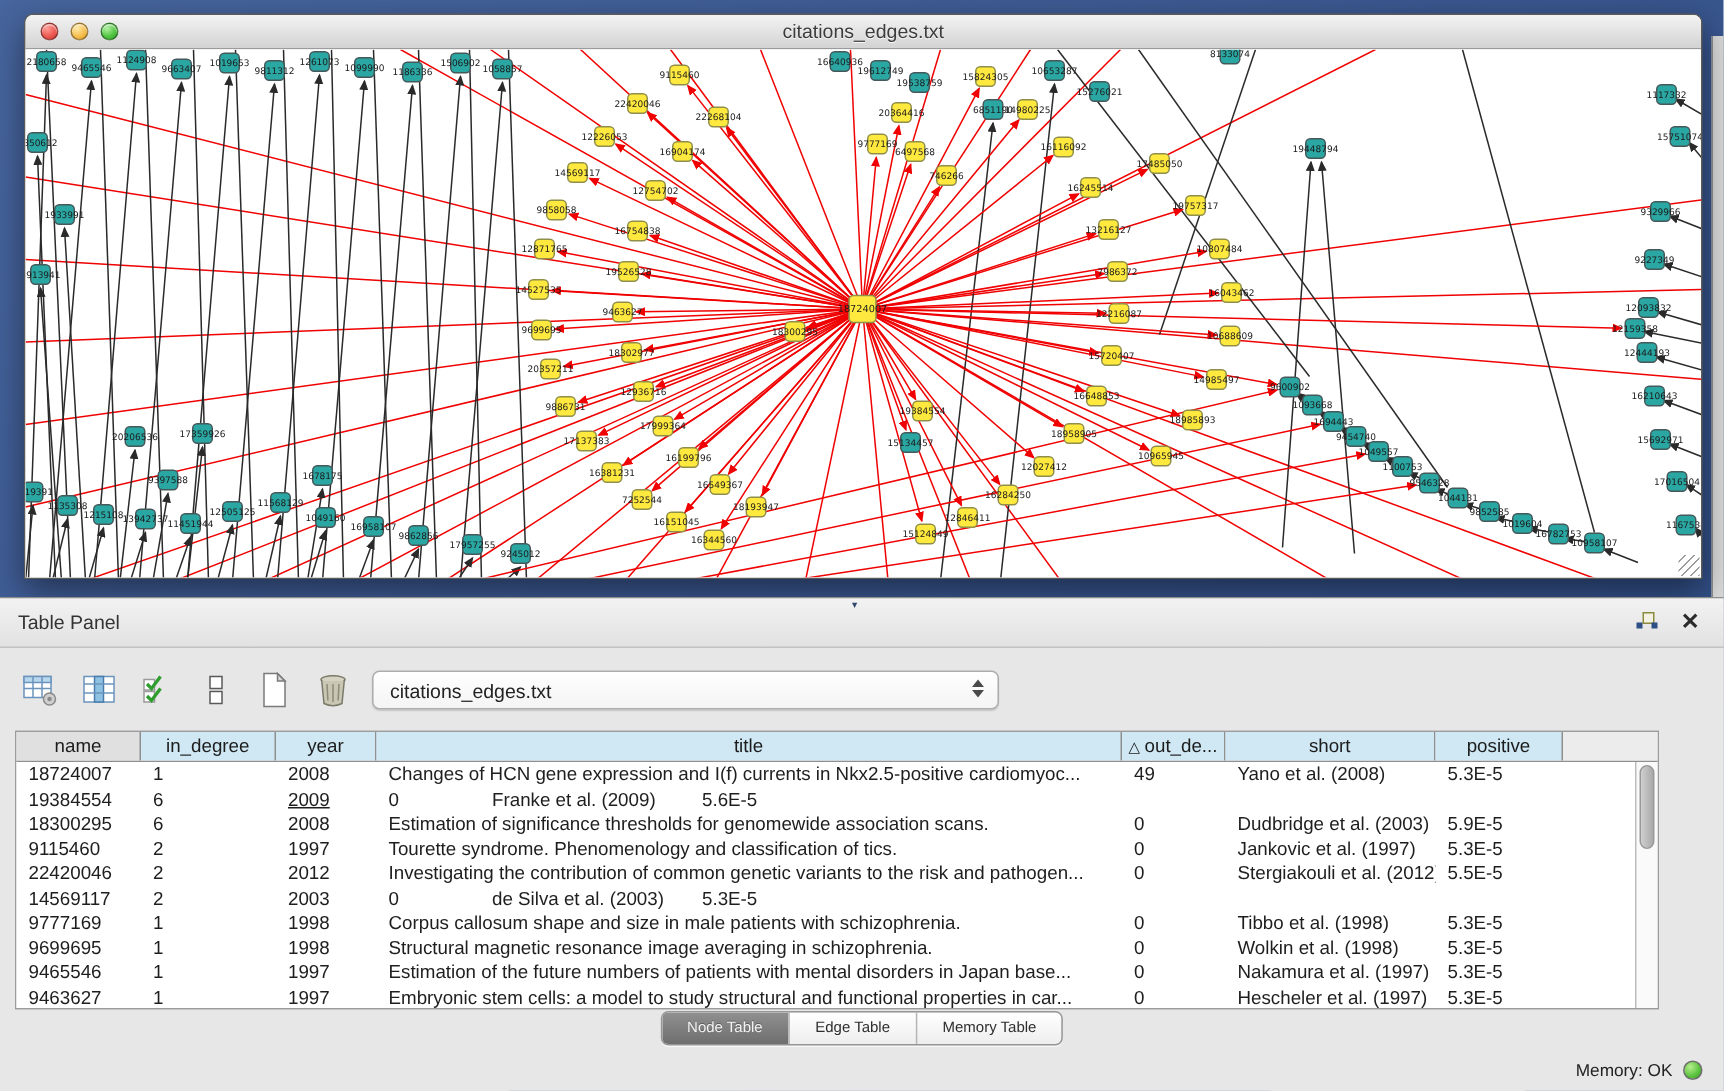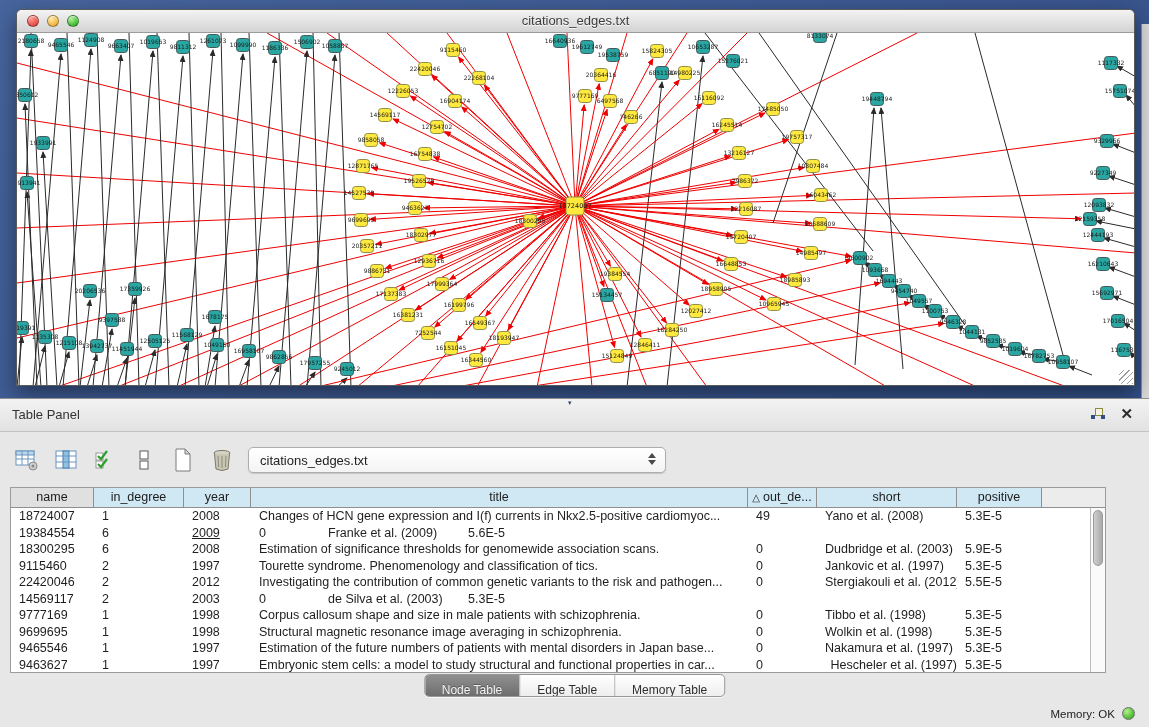--- a/index.html
+++ b/index.html
@@ -74,21 +74,21 @@
     overflow:hidden; white-space:nowrap; }
   .vscroll { position:absolute; right:0; top:20px; bottom:0; width:15px;
     background:#fafafa; border-left:1px solid #bcbcbc; }
   .vthumb { position:absolute; left:2px; top:2px; width:10px; height:56px; border-radius:5px;
     background:linear-gradient(90deg,#cfcfcf,#a9a9a9); border:1px solid #9a9a9a; cursor:pointer; }
 
   
   .tabs { position:absolute; left:50%; transform:translateX(-50%); top:242px; height:23px;
     display:flex; border:1px solid #979797; border-radius:5px; overflow:hidden;
     background:linear-gradient(#ffffff,#eeeeee); box-shadow:0 1px 0 rgba(255,255,255,.7); }
-  .tab { font-size:12px; color:#2e2e2e; line-height:21px; padding:5px 17px;
+  .tab { font-size:10px; color:#2e2e2e; line-height:21px; padding:0 17px;
     border-right:1px solid #b5b5b5; cursor:pointer; white-space:nowrap; }
   .tab:last-child { border-right:none; }
   .tab.sel { background:linear-gradient(#909090,#6e6e6e); color:#f4f4f4;
     text-shadow:0 -1px 0 rgba(0,0,0,.3); }
 
   
   .status { position:absolute; right:14px; bottom:7px; display:flex; align-items:center; gap:7px; }
   .mem-label { font-size:11.5px; color:#222; }
   .mem-dot { width:13px; height:13px; border-radius:50%; border:1px solid #6e6e6e;
     background:radial-gradient(circle at 35% 30%, #b8ee8e, #58c23c 60%, #3d9c28); cursor:pointer; }
@@ -937,21 +937,21 @@
               <div class="td" style="width: 69px;">0</div>
               <div class="td" style="width: 140px;">Nakamura et al. (1997)</div>
               <div class="td" style="width: 85px;">5.3E-5</div>
             </div>
             <div class="tr">
               <div class="td" style="width: 83px;">9463627</div>
               <div class="td" style="width: 90px;">1</div>
               <div class="td" style="width: 67px;">1997</div>
               <div class="td" style="width: 497px;">Embryonic stem cells: a model to study structural and functional properties in car...</div>
               <div class="td" style="width: 69px;">0</div>
-              <div class="td" style="width: 140px; text-align: right;">Hescheler et al. (1997)</div>
+              <div class="td" style="width: 140px;">Hescheler et al. (1997)</div>
               <div class="td" style="width: 85px;">5.3E-5</div>
             </div>
           </div>
         <div class="vscroll">
           <div class="vthumb"></div>
         </div>
       </div>
 
       <div class="tabs" id="tabs">
           <span class="tab sel">Node Table</span>

